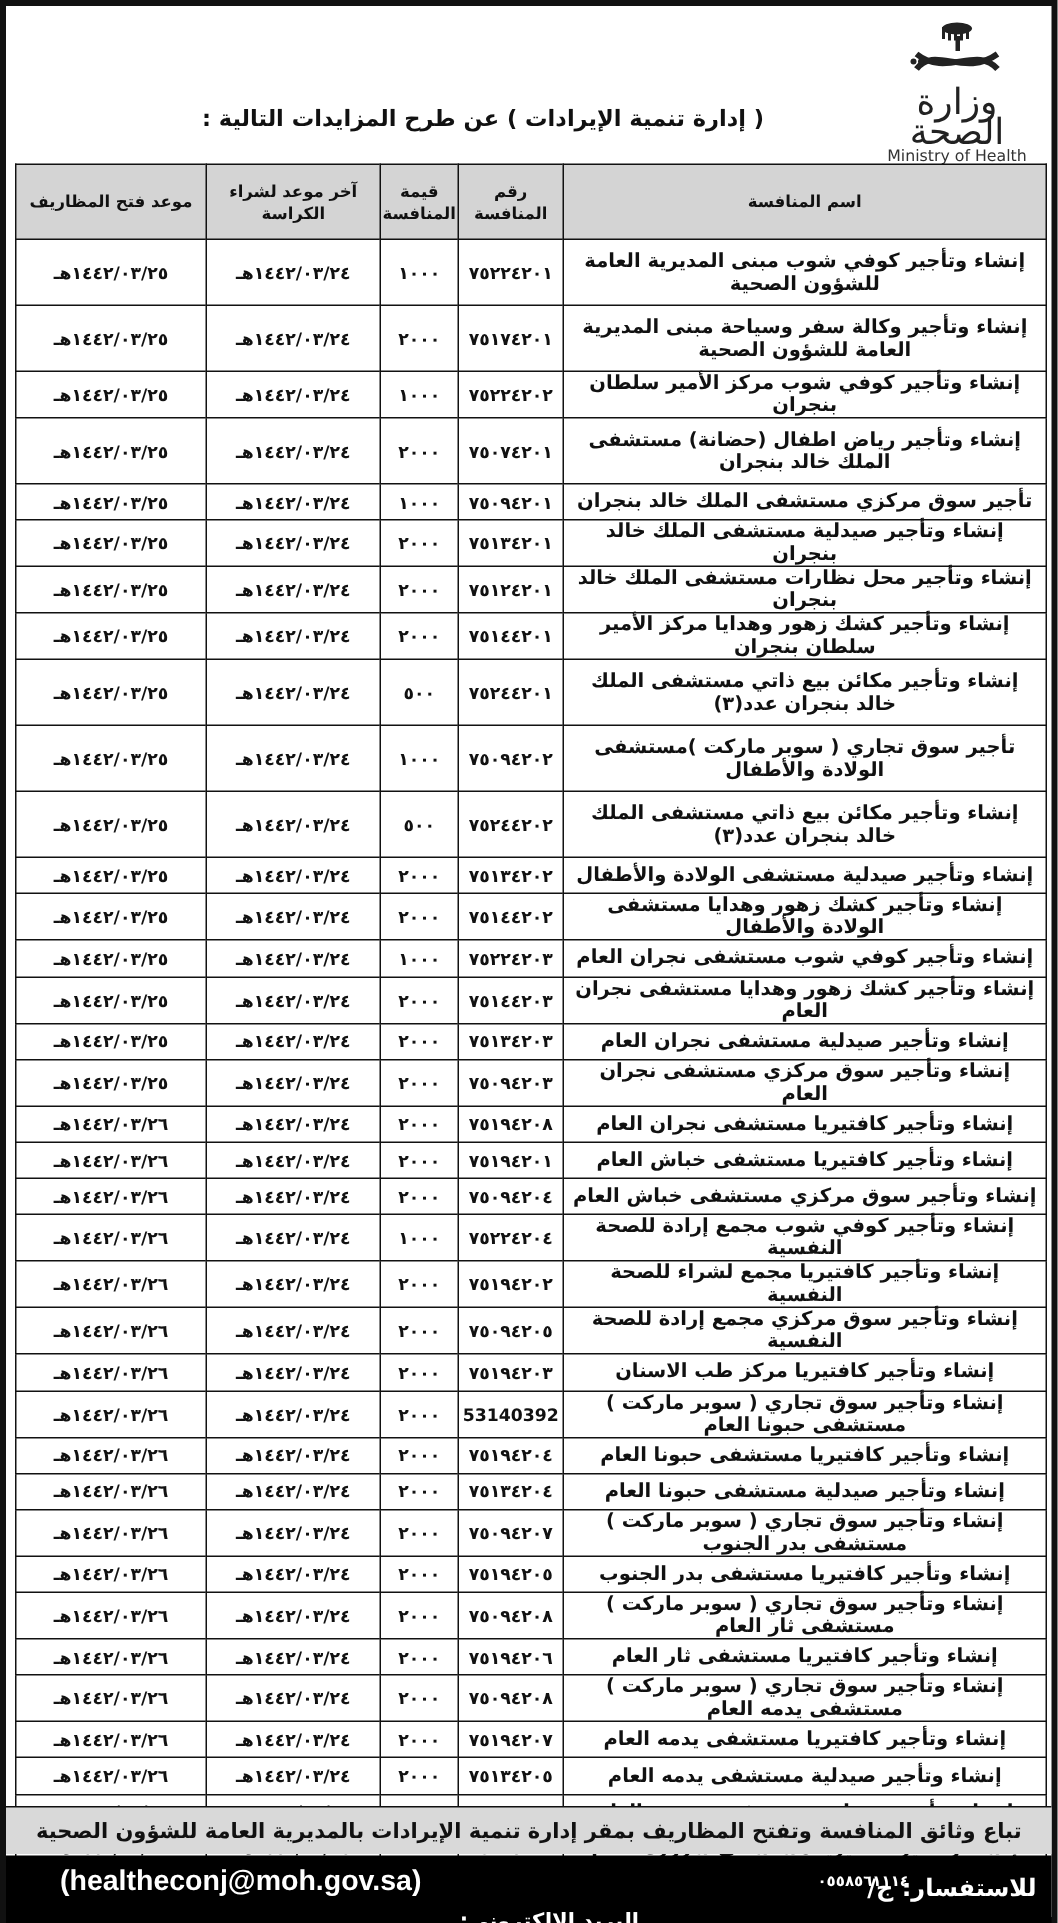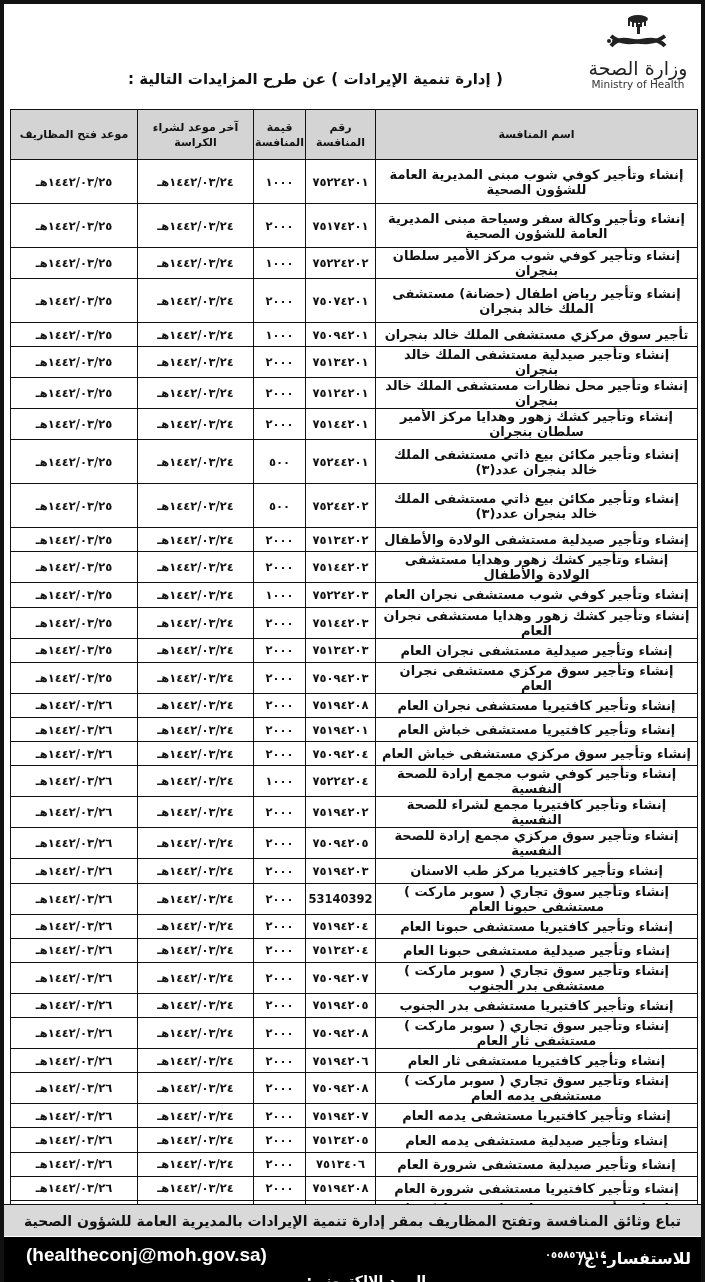--- a/index.html
+++ b/index.html
@@ -9,26 +9,26 @@
     position: absolute; left: 0; top: 0; width: 705px; height: 1282px;
     border: 4px solid #111; background: #fff;
   }
   .header { position: absolute; left: 0; top: 0; width: 697px; height: 100px; }
   .title {
     position: absolute; right: 130px; top: 8px; width: 560px;
     direction: rtl; text-align: right;
     font-size: 27px; font-weight: bold; letter-spacing: 0px; color: #000;
   }
   .subtitle {
-    position: absolute; right: 153px; top: 66px; width: 420px;
-    direction: rtl; text-align: left; font-size: 15px; font-weight: bold;
+    position: absolute; right: 169px; top: 66px; width: 420px;
+    direction: rtl; text-align: center; font-size: 15px; font-weight: bold;
   }
   .logo { position: absolute; right: 8px; top: 8px; width: 110px; height: 88px; text-align: center; }
   .logo svg { display: block; margin: 0 auto; }
-  .logo-ar { font-size: 19px; direction: rtl; color: #222; line-height: 20px; margin-top: 2px; }
+  .logo-ar { font-size: 24px; direction: rtl; color: #222; line-height: 20px; margin-top: 2px; }
   .logo-en { font-size: 10.5px; color: #333; line-height: 12px; }
 
   table.tenders {
     position: absolute; left: 6px; top: 105px; width: 687px;
     border-collapse: collapse; direction: rtl; table-layout: fixed;
   }
   table.tenders th, table.tenders td {
     border: 1px solid #111; text-align: center; vertical-align: middle;
   }
   table.tenders th {
@@ -45,21 +45,21 @@
     background: #d9d9d9; border-top: 1px solid #111;
     direction: rtl; text-align: center; font-size: 14px; font-weight: bold; line-height: 32px;
   }
   .contact {
     position: absolute; left: 0; top: 1233px; width: 697px; height: 45px;
     background: #000; color: #fff; direction: rtl;
   }
   .contact .phone-label { position: absolute; right: 10px; top: 12px; font-size: 16px; font-weight: bold; }
   .contact .phone { position: absolute; right: 95px; top: 12px; font-size: 10px; font-weight: bold; }
   .contact .email-label { position: absolute; right: 275px; top: 12px; font-size: 14px; font-weight: bold; margin-top: 24px; }
-  .contact .email { position: absolute; left: 22px; top: 7px; font-size: 19px; font-weight: bold; direction: ltr; font-family: "Liberation Sans", sans-serif; }
+  .contact .email { position: absolute; left: 36px; top: 7px; font-size: 19px; font-weight: bold; direction: ltr; font-family: "Liberation Sans", sans-serif; }
 </style>
 </head>
 <body>
 
 <div class="page">
 
   <div class="header">
     <div class="logo">
       <svg width="70" height="44" viewBox="0 0 70 44">
 
@@ -159,20 +159,27 @@
           <td class="num">١٤٤٢/٠٣/٢٥هـ</td>
         </tr>
         <tr class="h2">
           <td class="name">إنشاء وتأجير مكائن بيع ذاتي مستشفى الملك خالد بنجران عدد(٣)</td>
           <td class="num">٧٥٢٤٤٢٠١</td>
           <td class="num">٥٠٠</td>
           <td class="num">١٤٤٢/٠٣/٢٤هـ</td>
           <td class="num">١٤٤٢/٠٣/٢٥هـ</td>
         </tr>
         <tr class="h2">
+          <td class="name">تأجير سوق تجاري ( سوبر ماركت )مستشفى الولادة والأطفال</td>
+          <td class="num">٧٥٠٩٤٢٠٢</td>
+          <td class="num">١٠٠٠</td>
+          <td class="num">١٤٤٢/٠٣/٢٤هـ</td>
+          <td class="num">١٤٤٢/٠٣/٢٥هـ</td>
+        </tr>
+        <tr class="h2">
           <td class="name">إنشاء وتأجير مكائن بيع ذاتي مستشفى الملك خالد بنجران عدد(٣)</td>
           <td class="num">٧٥٢٤٤٢٠٢</td>
           <td class="num">٥٠٠</td>
           <td class="num">١٤٤٢/٠٣/٢٤هـ</td>
           <td class="num">١٤٤٢/٠٣/٢٥هـ</td>
         </tr>
         <tr class="h1">
           <td class="name">إنشاء وتأجير صيدلية مستشفى الولادة والأطفال</td>
           <td class="num">٧٥١٣٤٢٠٢</td>
           <td class="num">٢٠٠٠</td>

